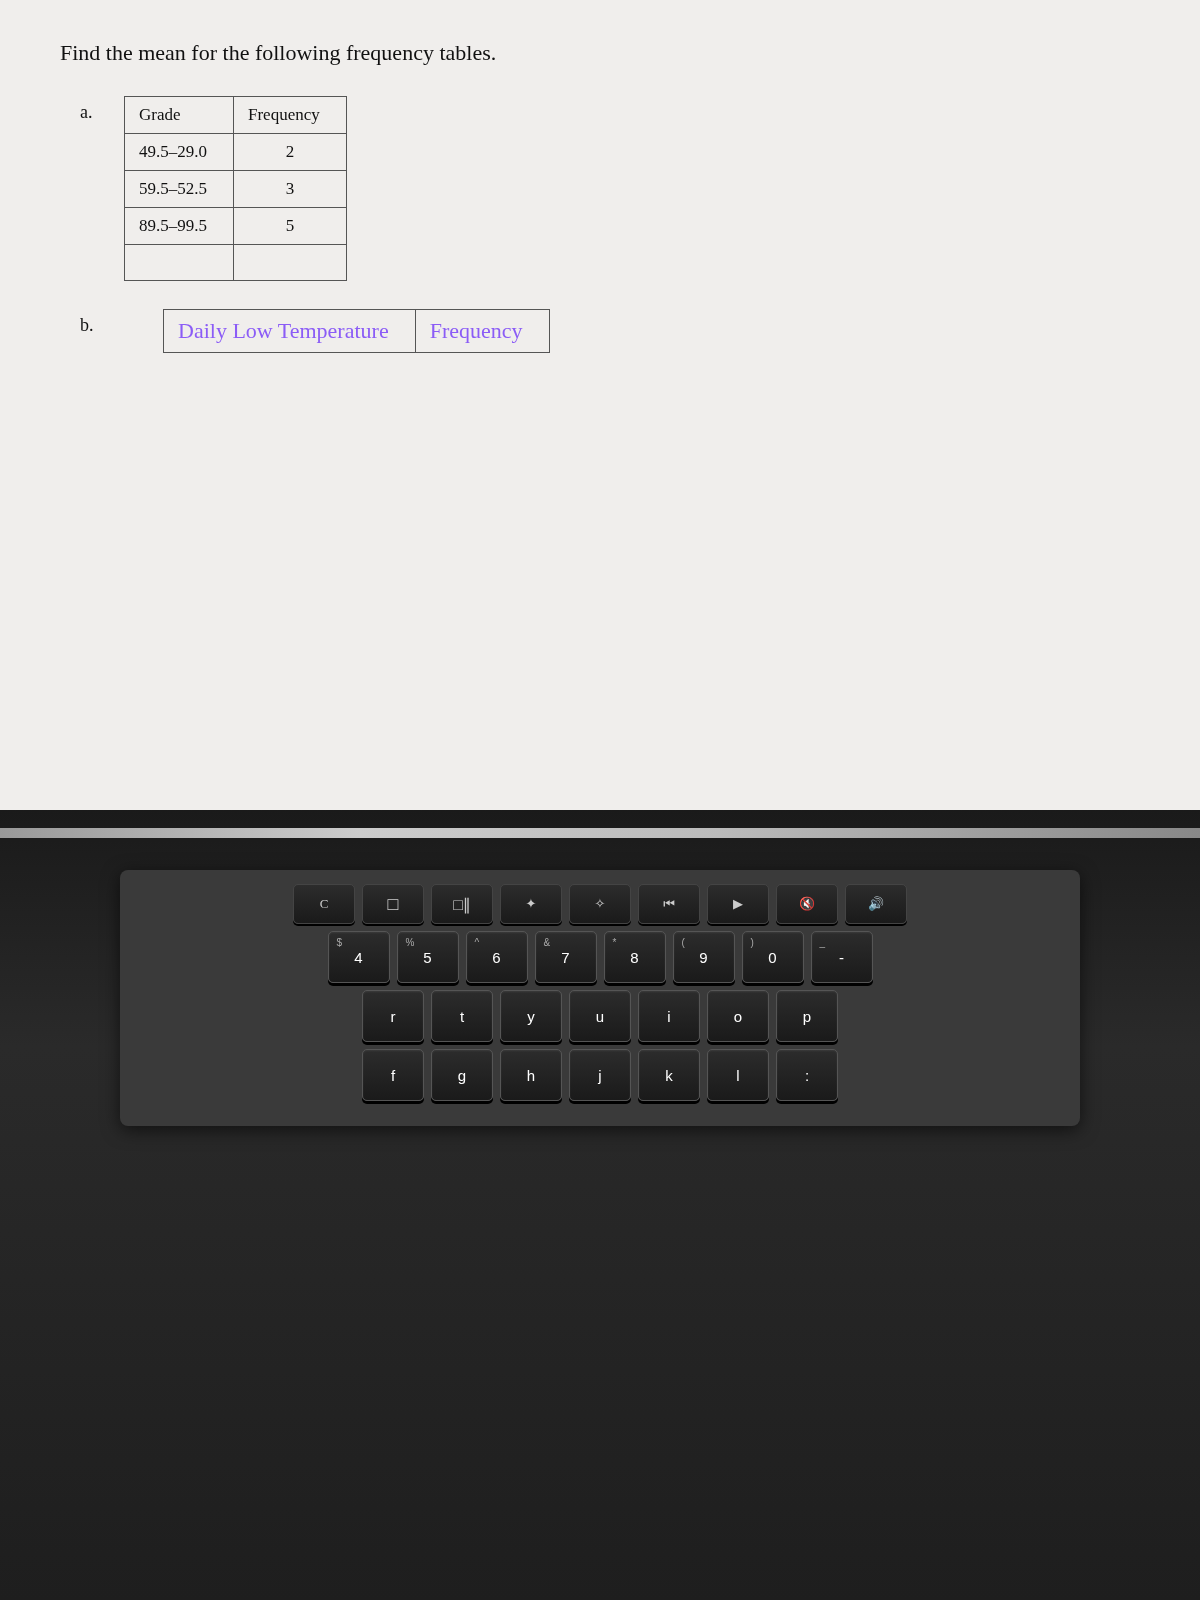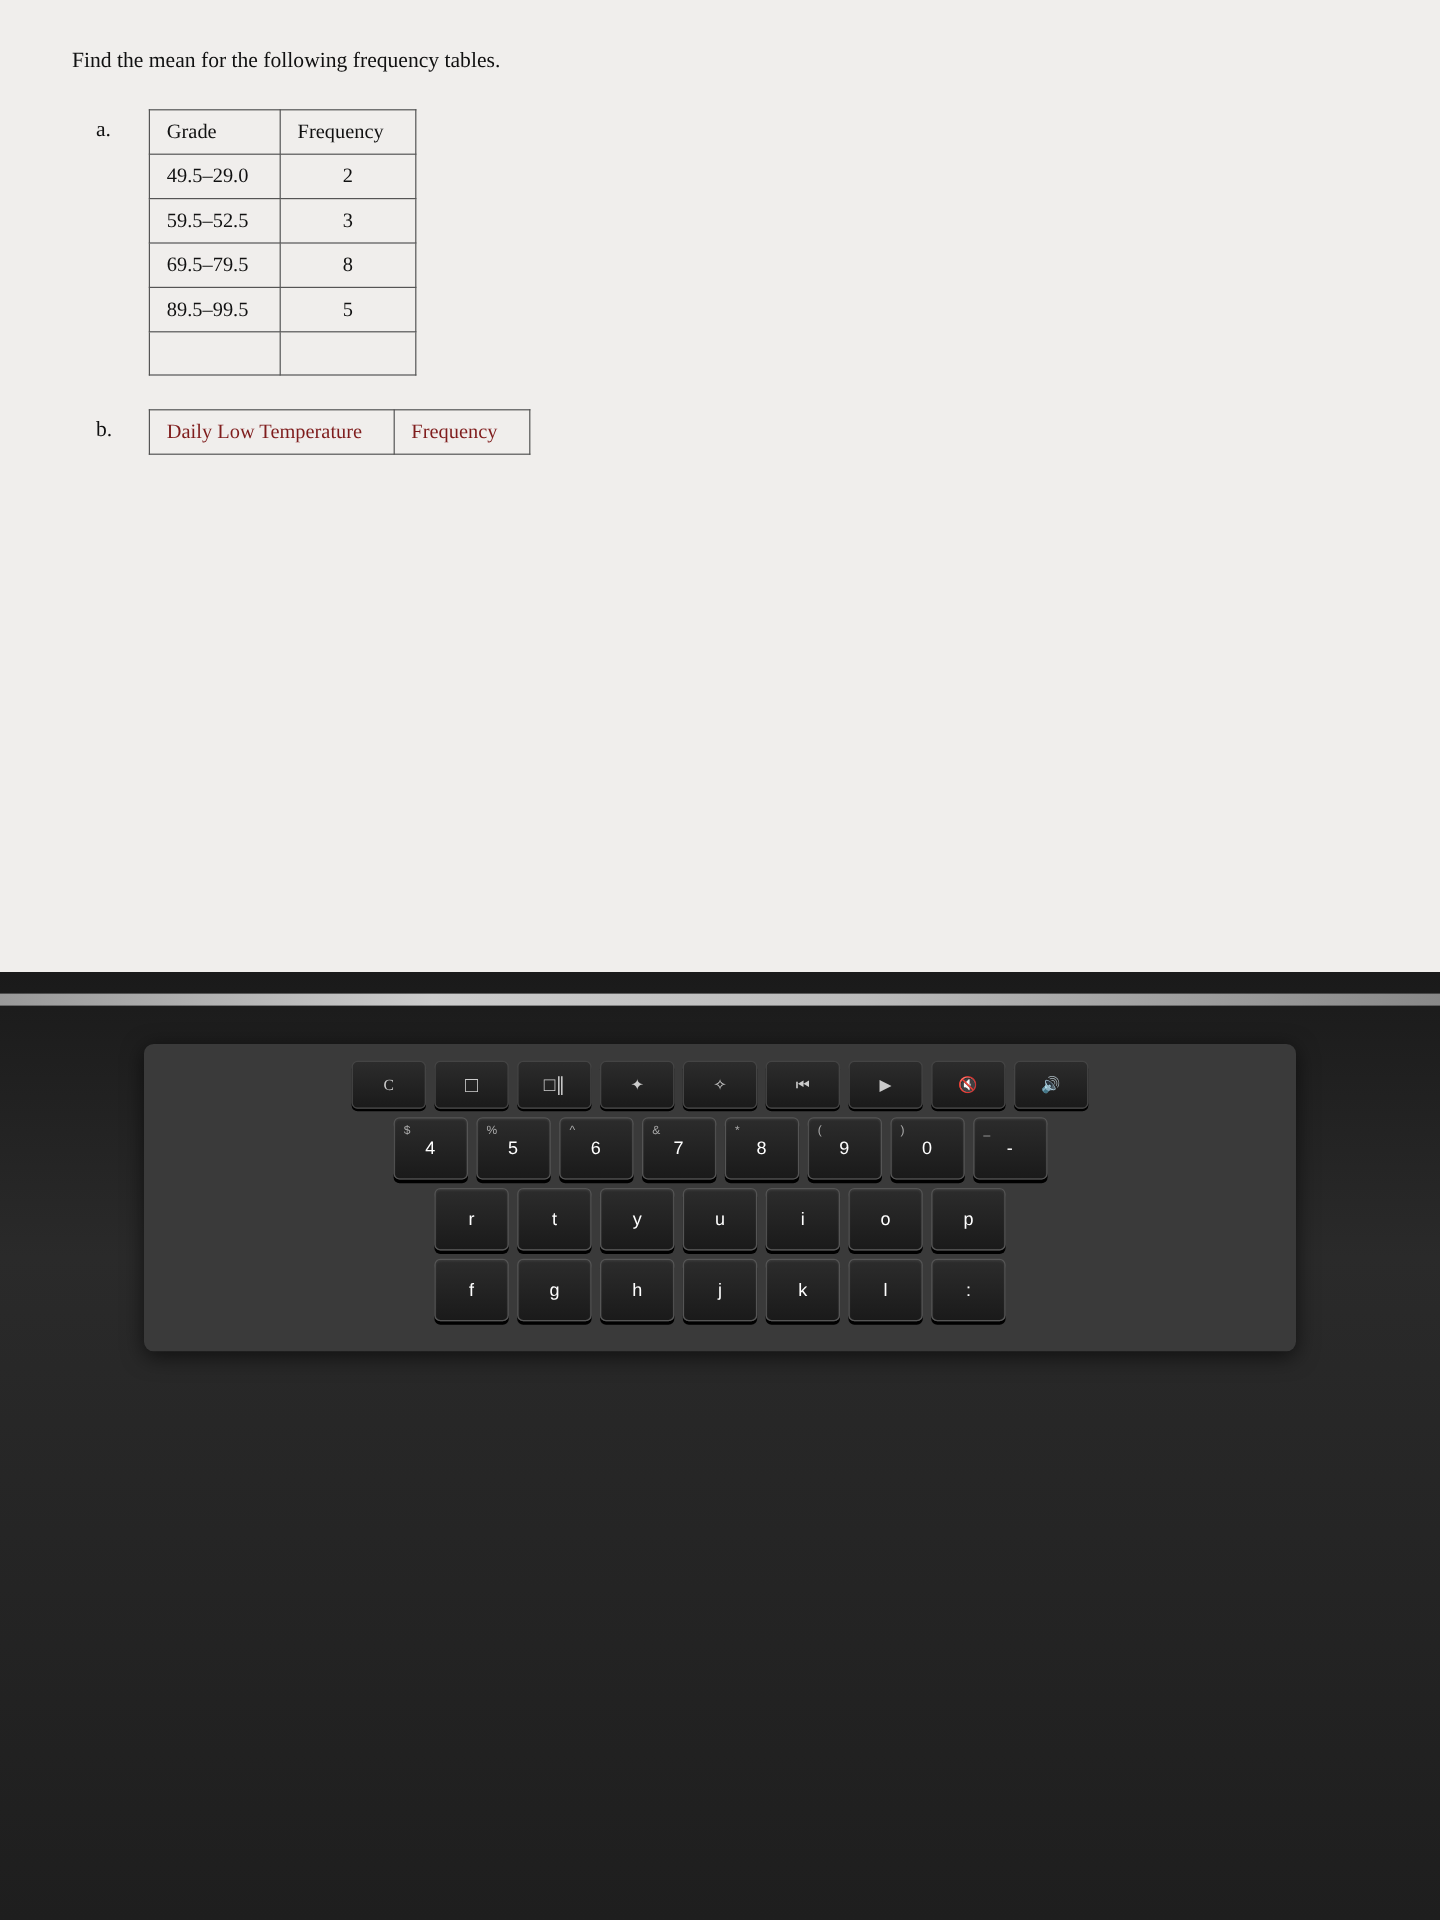--- a/index.html
+++ b/index.html
@@ -17,21 +17,21 @@
     
     .screen {
       background: #f0eeec;
       width: 100%;
       height: 810px;
       padding: 40px 60px 20px 60px;
       position: relative;
     }
 
     .instruction {
-      font-size: 18px;
+      font-size: 22px;
       margin-bottom: 30px;
       color: #111;
     }
 
     .problem-area {
       display: flex;
       flex-direction: column;
       gap: 28px;
       padding-left: 20px;
     }
@@ -75,22 +75,23 @@
     }
 
     
     .freq-table tr.empty-row td {
       height: 36px;
     }
 
     
     .part-b-table {
       border-collapse: collapse;
-      font-size: 17px;
-      color: #7f1d1d;
+      font-size: 22px;
+      color: #8b5cf6;
+      margin-left: 39px;
     }
     .part-b-table th {
       border: 1px solid #555;
       padding: 8px 26px 8px 14px;
       font-weight: normal;
       background: #f0eeec;
     }
 
     
     .keyboard-area {
@@ -194,24 +195,20 @@
         <tbody id="table-a-body">
         <tr>
               <td>49.5–29.0</td>
               <td class="right">2</td>
             </tr>
             <tr>
               <td>59.5–52.5</td>
               <td class="right">3</td>
             </tr>
             <tr>
-              <td>69.5–79.5</td>
-              <td class="right">8</td>
-            </tr>
-            <tr>
               <td>89.5–99.5</td>
               <td class="right">5</td>
             </tr>
             <tr class="empty-row">
               <td></td>
               <td class="right"></td>
             </tr>
           </tbody>
       </table>
     </div>

